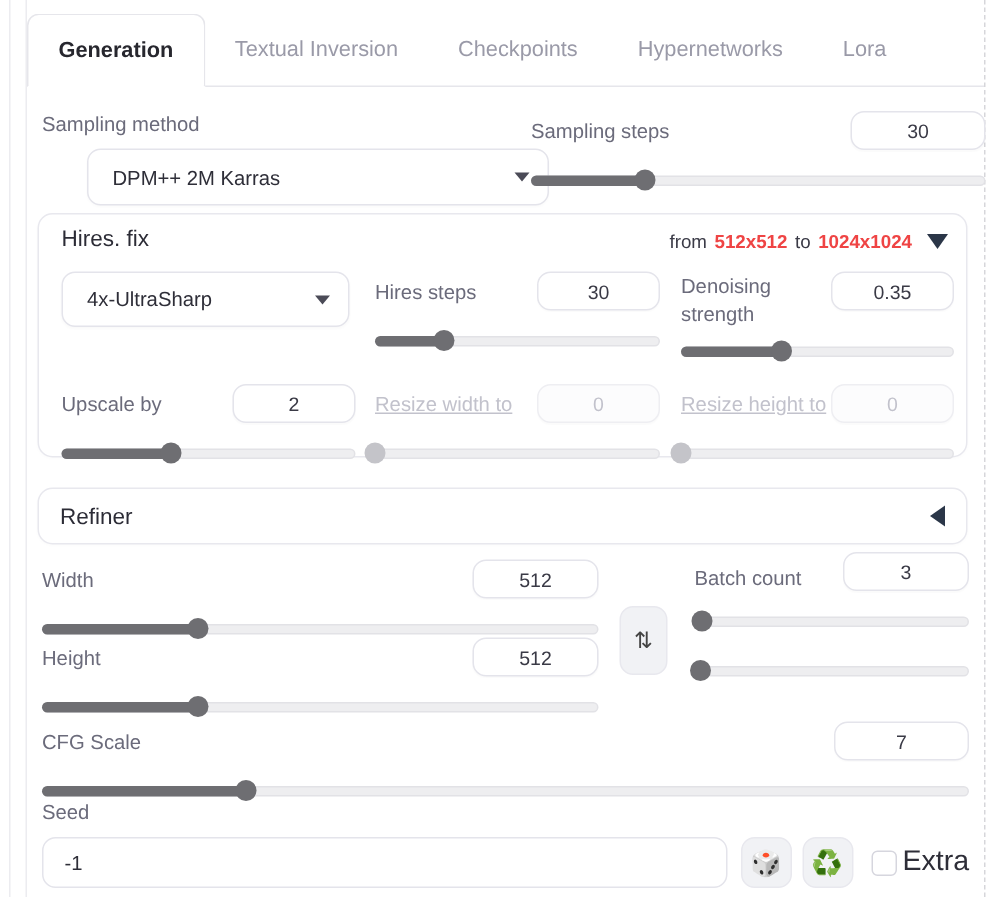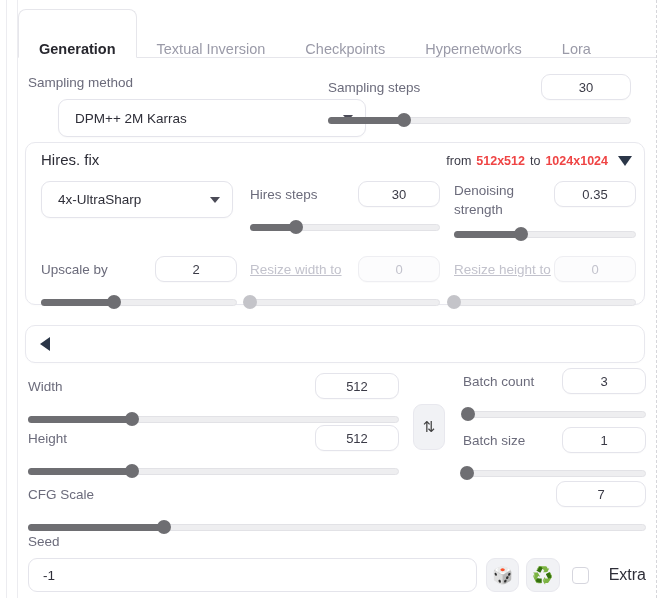--- a/index.html
+++ b/index.html
@@ -39,21 +39,21 @@
   .tabbar {
     position: absolute;
     top: 9px; left: 18px;
     width: 638px; height: 49px;
     border-bottom: 1px solid #e6e6eb;
     display: flex;
     align-items: stretch;
   }
   .tab {
     padding: 0 20px;
-    display: flex; align-items: flex-end;
+    display: flex; align-items: center;
     font-size: 14.5px;
     color: #9a9aa8;
     cursor: pointer;
     white-space: nowrap;
     position: relative;
   }
   .tab.active {
     color: #27272e;
     font-weight: 600;
     background: #ffffff;
@@ -196,21 +196,21 @@
     font-size: 13.5px;
     color: #2e2e38;
   }
 
   .checkbox {
     width: 17px; height: 17px;
     border: 1px solid #d6d6de;
     border-radius: 4px;
     background: #fff;
   }
-  .cb-label { font-size: 16px; color: #2e2e38; margin-left: 20px; }
+  .cb-label { font-size: 19px; color: #2e2e38; margin-left: 4px; }
 
   .row { position: absolute; }
 </style>
 </head>
 <body>
 
 <div id="app">
 
   <div class="left-edge-1"></div>
   <div class="left-edge-2"></div>
@@ -235,21 +235,21 @@
   </div>
 
   <div class="row" style="top:74px; left:28px; width:310px;">
     <div class="label">Sampling method</div>
     <div class="dropdown" style="margin-top:8px; width:308px;margin-left:30px;">
       <span class="dd-val">DPM++ 2M Karras</span>
       <span class="dd-caret"></span>
     </div>
   </div>
 
-  <div class="row" style="top:74px; left:328px; width:303px;">
+  <div class="row" style="top:74px; left:354px; width:303px;">
     <div style="display:flex; align-items:center; justify-content:space-between;">
       <div class="label">Sampling steps</div>
       <div class="numbox" style="width:90px;">30</div>
     </div>
     <div class="slider" style="margin-top:13px;">
       <div class="s-track"></div>
       <div class="s-fill" id="f-steps" style="width: 25%;"></div>
       <div class="s-knob" id="k-steps" style="left: 25%;"></div>
     </div>
   </div>
@@ -332,20 +332,21 @@
       </div>
       <div class="slider disabled" style="margin-top:13px;">
         <div class="s-track"></div>
         <div class="s-fill" id="f-rh" style="width: 0%;"></div>
         <div class="s-knob" id="k-rh" style="left: 0%;"></div>
       </div>
     </div>
   </div>
 
   <div class="panel row" style="top:325px; left:25px; width:620px; height:38px; display:flex; align-items:center; padding:0 14px;">
+    <div class="panel-title" style="flex:1;">Refiner</div>
     <div class="tri-left"></div>
   </div>
 
   <div class="row" style="top:373px; left:28px; width:371px;">
     <div style="display:flex; align-items:center; justify-content:space-between;">
       <div class="label">Width</div>
       <div class="numbox" style="width:84px;">512</div>
     </div>
     <div class="slider" style="margin-top:13px;">
       <div class="s-track"></div>
@@ -364,36 +365,32 @@
       <div class="s-fill" id="f-h" style="width: 28%;"></div>
       <div class="s-knob" id="k-h" style="left: 28%;"></div>
     </div>
   </div>
 
   <div class="swapbtn row" style="top:404px; left:413px;">
     <span>⇅</span>
   </div>
 
   <div class="row" style="top:368px; left:463px; width:183px;">
-    <div style="display:flex; align-items:center; justify-content:space-between;">
+    <div style="display:flex; align-items:flex-end; justify-content:space-between;">
       <div class="label">Batch count</div>
       <div class="numbox" style="width:84px;">3</div>
     </div>
     <div class="slider" style="margin-top:13px;">
       <div class="s-track"></div>
       <div class="s-fill" id="f-bc" style="width: 3%;"></div>
       <div class="s-knob" id="k-bc" style="left: 3%;"></div>
     </div>
   </div>
 
   <div class="row" style="top:427px; left:463px; width:183px;">
-    <div style="display:flex; align-items:center; justify-content:space-between;">
-      <div class="label">Batch size</div>
-      <div class="numbox" style="width:84px;">1</div>
-    </div>
     <div class="slider" style="margin-top:13px;">
       <div class="s-track"></div>
       <div class="s-fill" id="f-bs" style="width: 2%;"></div>
       <div class="s-knob" id="k-bs" style="left: 2%;"></div>
     </div>
   </div>
 
   <div class="row" style="top:481px; left:28px; width:618px;">
     <div style="display:flex; align-items:center; justify-content:space-between;">
       <div class="label">CFG Scale</div>

